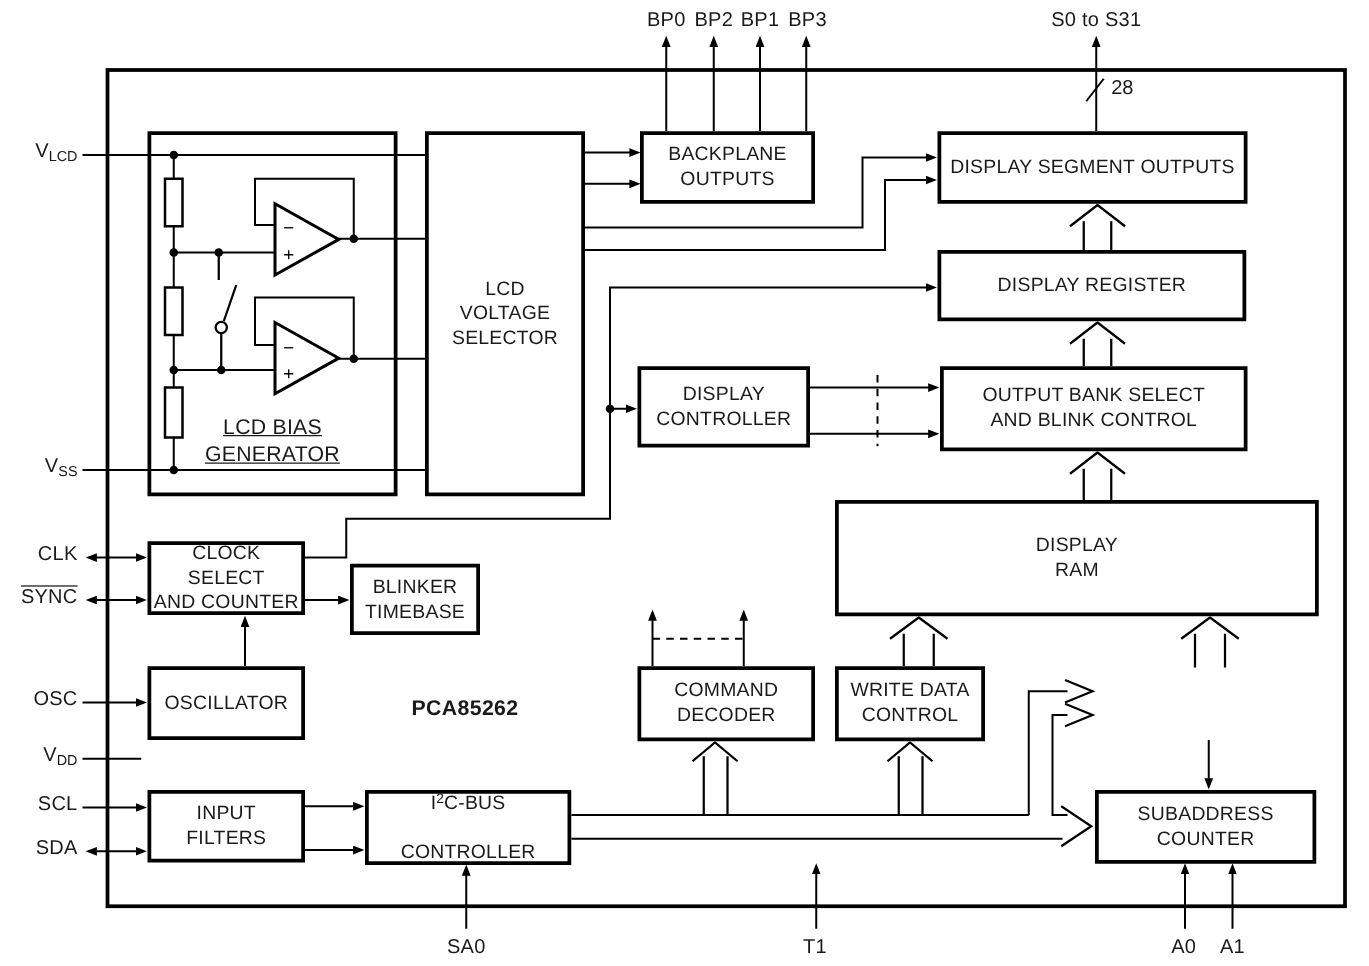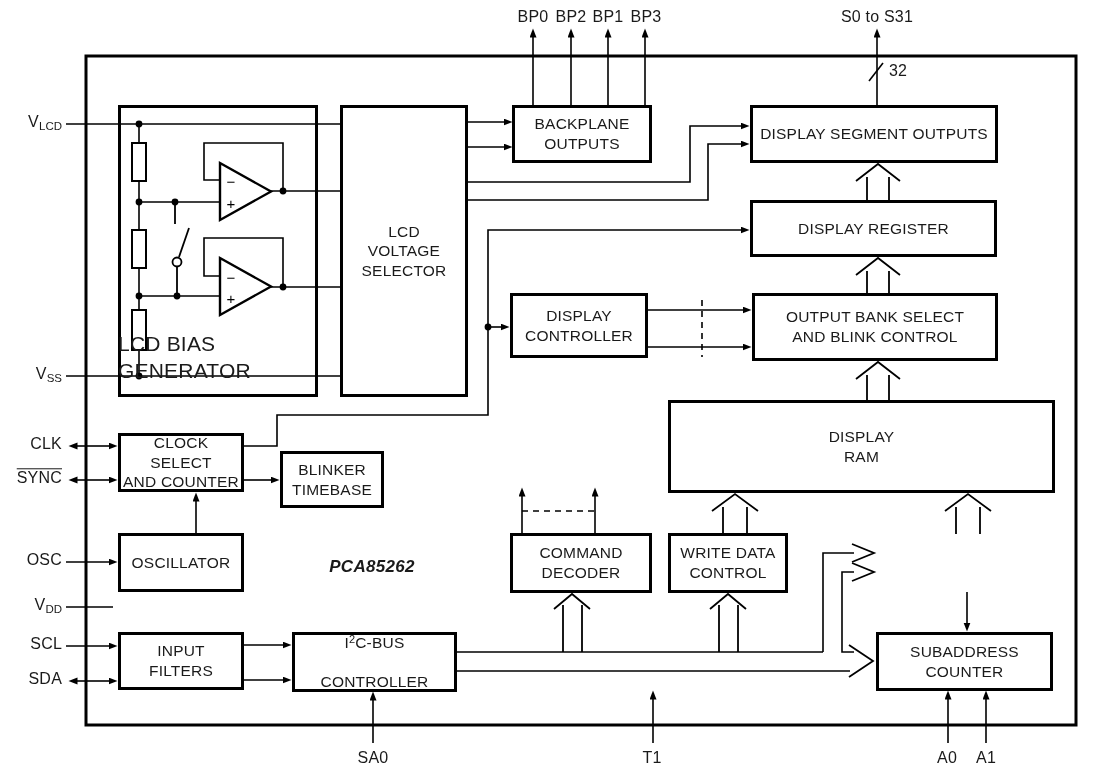--- a/index.html
+++ b/index.html
@@ -10,30 +10,30 @@
   #wires{position:absolute;left:0;top:0;z-index:1;}
   .block{
     position:absolute;z-index:2;background:#fff;border:3px solid #000;
     display:flex;align-items:center;justify-content:center;text-align:center;
     white-space:pre-line;font-size:15.5px;line-height:1.26;letter-spacing:.2px;
     box-sizing:border-box;color:#1a1a1a;
   }
   .block.transparent{background:transparent;z-index:2;}
   .freelabel{position:absolute;z-index:3;white-space:pre-line;text-align:center;}
   .biaslabel{
-    position:absolute;z-index:3;text-align:left;white-space:pre-line;
-    font-size:21px;line-height:1.28;letter-spacing:.2px;
+    position:absolute;z-index:3;text-align:center;white-space:pre-line;
+    font-size:17px;line-height:1.28;letter-spacing:.2px;text-decoration:underline;
   }
   .pin{position:absolute;z-index:3;font-size:16px;letter-spacing:.2px;}
   .pin-right{right:1033px;transform:translateY(-54%);text-align:right;white-space:nowrap;}
   .pin-center{transform:translate(-50%,-50%);white-space:nowrap;}
   .sub{font-size:11.5px;vertical-align:-3px;letter-spacing:0;}
   .sup{font-size:11px;vertical-align:5px;letter-spacing:0;}
   .overline{text-decoration:overline;}
-  .partnum{font-weight:bold;font-size:17px;letter-spacing:.3px;font-style:italic;}
+  .partnum{font-weight:bold;font-size:17px;letter-spacing:.3px;}
   .buswidth{position:absolute;z-index:3;font-size:16px;}
   .i2c-inner div{line-height:1.3;}
 </style>
 </head>
 <body>
 
 <div id="stage">
 
   <svg id="wires" width="1095" height="773" viewBox="0 0 1095 773">
     <defs>
@@ -244,21 +244,21 @@
   </div>
 
   <div class="block" style="left:876px;top:632px;width:177px;height:59px">SUBADDRESS
 COUNTER</div>
 
   <div class="pin pin-center" style="left:533px;top:17px">BP0</div>
   <div class="pin pin-center" style="left:571px;top:17px">BP2</div>
   <div class="pin pin-center" style="left:608px;top:17px">BP1</div>
   <div class="pin pin-center" style="left:646px;top:17px">BP3</div>
   <div class="pin pin-center" style="left:877px;top:17px">S0 to S31</div>
-  <div class="buswidth" style="left:889px;top:62px">32</div>
+  <div class="buswidth" style="left:889px;top:62px">28</div>
 
   <div class="pin pin-right" style="top:123px"><span>V</span><span class="sub">LCD</span></div>
   <div class="pin pin-right" style="top:375px"><span>V</span><span class="sub">SS</span></div>
   <div class="pin pin-right" style="top:445px">CLK</div>
   <div class="pin pin-right" style="top:479px"><span class="overline">SYNC</span></div>
   <div class="pin pin-right" style="top:561px">OSC</div>
   <div class="pin pin-right" style="top:606px"><span>V</span><span class="sub">DD</span></div>
   <div class="pin pin-right" style="top:645px">SCL</div>
   <div class="pin pin-right" style="top:680px">SDA</div>
 

